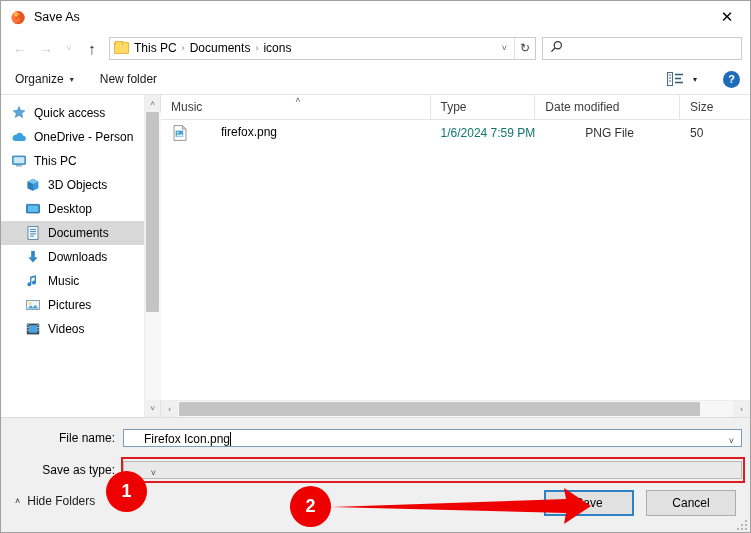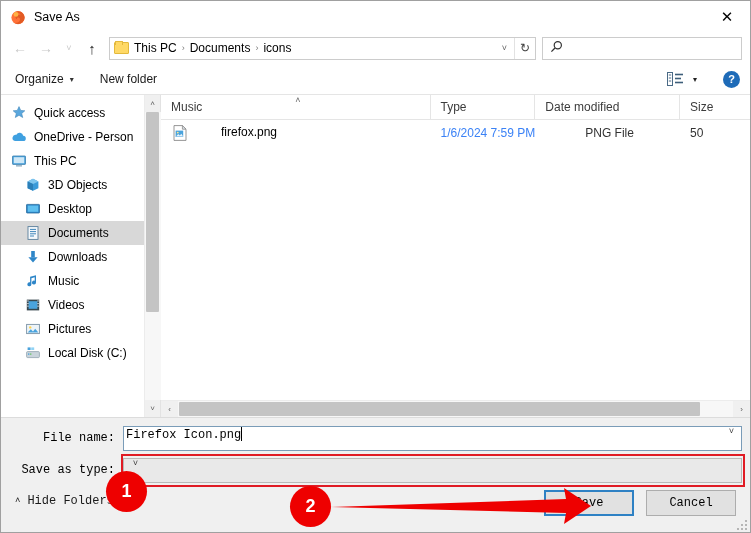--- a/index.html
+++ b/index.html
@@ -151,41 +151,41 @@
   .col.size { width: 70px; border-right: none; }
   .sort-caret {
     position: absolute; top: 0px; left: 50%;
     font-size: 9px; color: #6b6b6b;
   }
   .list-rows { flex: 1; position: relative; overflow: hidden; }
   .file-row { height: 26px; display: flex; align-items: center; font-size: 12px; color: #000; }
   .file-ico { width: 16px; height: 16px; margin: 0 8px 0 12px; position: relative; }
   .cell { display: flex; align-items: flex-start; gap: 24px; }
   .cell.name { width: 270px; }
-  .cell.date { width: 145px; padding-left: 10px; color: #3b82f6; }
+  .cell.date { width: 145px; padding-left: 10px; color: #0f766e; }
   .cell.type { width: 105px; padding-left: 10px; color: #333; }
   .cell.size { width: 70px; padding-left: 10px; color: #333; }
 
   .hscroll {
     height: 17px; min-height: 17px;
     display: flex; align-items: center;
     background: #f0f0f0; border-top: 1px solid #ececec;
   }
   .hscroll-arrow { width: 17px; height: 17px; display: flex; align-items: center; justify-content: center; font-size: 8px; color: #606060; }
   .hscroll-track { flex: 1; height: 17px; background: #f7f7f7; position: relative; }
   .hscroll-thumb { position: absolute; top: 1px; height: 14px; background: #c4c4c4; border-radius: 1px; }
 
   
-  .footer { background: #f0f0f0; border-top: 1px solid #dcdcdc; padding: 0; position: relative; height: 115px; font-family: Liberation Mono, monospace; }
+  .footer { background: #f0f0f0; border-top: 1px solid #dcdcdc; padding: 0; position: relative; height: 115px; }
   .field-row { display: flex; align-items: center; height: 24px; margin-top: 8px; }
   .field-label { width: 122px; text-align: right; padding-right: 8px; font-size: 12px; color: #000; }
   .combo {
-    flex: 1; height: 25px; margin-right: 8px;
+    flex: 1; height: 18px; margin-right: 8px;
     background: #fff; border: 1px solid #7a9cb8;
-    display: flex; align-items: flex-start; padding: 0 0 0 2px;
+    display: flex; align-items: flex-end; padding: 0 0 0 20px;
     font-size: 12px;
   }
   .combo.grey { background: #e9e9e9; border: 1px solid #b9b9b9; }
   .combo-val { flex: 1; }
   .caret-cursor { display: inline-block; width: 1px; height: 14px; background: #000; vertical-align: -3px; }
   .combo-arrow { width: 19px; text-align: center; font-size: 9px; color: #3a3a3a; }
   .field-wrap { position: relative; flex: 1; display: flex; align-items: center; }
   .redbox {
     position: absolute; left: -2px; top: -4px; right: 5px; bottom: -4px;
     border: 2px solid #e01b24; pointer-events: none;
@@ -366,56 +366,44 @@
             <svg width="16" height="16" viewBox="0 0 16 16">
                 <path d="M11 2.2v7.3a2 2 0 11-1.3-1.85V4.3L6.4 5.2v6a2 2 0 11-1.3-1.85V3.8z" fill="#2e86c8"></path>
               </svg>
           </span>
           <span>Music</span>
         </div>
 
         <div class="nav-item indent">
           <span class="nav-ico">
             <svg width="16" height="16" viewBox="0 0 16 16">
+                <rect x="1.6" y="3.4" width="12.8" height="9.2" fill="#eef4f8" stroke="#7b93a5" stroke-width="0.9"></rect>
+                <circle cx="5.2" cy="6.4" r="1.2" fill="#ffd34d"></circle>
+                <path d="M2.6 11.6l3.2-3.4 2.2 2.2 2.2-2.6 3.2 3.8z" fill="#4aa3dd"></path>
+              </svg>
+          </span>
+          <span>Pictures</span>
+        </div>
+
+        <div class="nav-item indent">
+          <span class="nav-ico">
+            <svg width="16" height="16" viewBox="0 0 16 16">
                 <rect x="1.8" y="2.6" width="12.4" height="10.8" fill="#37474f"></rect>
                 <rect x="3.6" y="4.2" width="8.8" height="7.6" fill="#4aa3dd"></rect>
                 <rect x="2.4" y="3.4" width="1.1" height="1.1" fill="#fff"></rect>
                 <rect x="2.4" y="6" width="1.1" height="1.1" fill="#fff"></rect>
                 <rect x="2.4" y="8.6" width="1.1" height="1.1" fill="#fff"></rect>
                 <rect x="12.5" y="3.4" width="1.1" height="1.1" fill="#fff"></rect>
                 <rect x="12.5" y="6" width="1.1" height="1.1" fill="#fff"></rect>
                 <rect x="12.5" y="8.6" width="1.1" height="1.1" fill="#fff"></rect>
               </svg>
           </span>
           <span>Videos</span>
         </div>
 
-        <div class="nav-item indent">
-          <span class="nav-ico">
-            <svg width="16" height="16" viewBox="0 0 16 16">
-                <rect x="1.6" y="3.4" width="12.8" height="9.2" fill="#eef4f8" stroke="#7b93a5" stroke-width="0.9"></rect>
-                <circle cx="5.2" cy="6.4" r="1.2" fill="#ffd34d"></circle>
-                <path d="M2.6 11.6l3.2-3.4 2.2 2.2 2.2-2.6 3.2 3.8z" fill="#4aa3dd"></path>
-              </svg>
-          </span>
-          <span>Pictures</span>
-        </div>
-
-        <div class="nav-item indent">
-          <span class="nav-ico">
-            <svg width="16" height="16" viewBox="0 0 16 16">
-                <rect x="1.6" y="6.6" width="12.8" height="6" rx="1" fill="#c9d4db" stroke="#8fa2ad" stroke-width="0.8"></rect>
-                <rect x="3" y="8.4" width="1.4" height="1.4" fill="#4aa3dd"></rect>
-                <rect x="5" y="8.4" width="1.4" height="1.4" fill="#6fc46f"></rect>
-                <rect x="2.6" y="2.4" width="3" height="2.6" fill="#4aa3dd"></rect>
-                <rect x="6.2" y="2.4" width="3" height="2.6" fill="#8fd3f5"></rect>
-              </svg>
-          </span>
-          <span>Local Disk (C:)</span>
-        </div>
 
 
       </div>
 
       <div class="vscroll">
         <span class="vscroll-arrow">˄</span>
         <span class="vscroll-track">
           <span class="vscroll-thumb" style="top:0; height:200px;"></span>
         </span>
         <span class="vscroll-arrow">˅</span>

